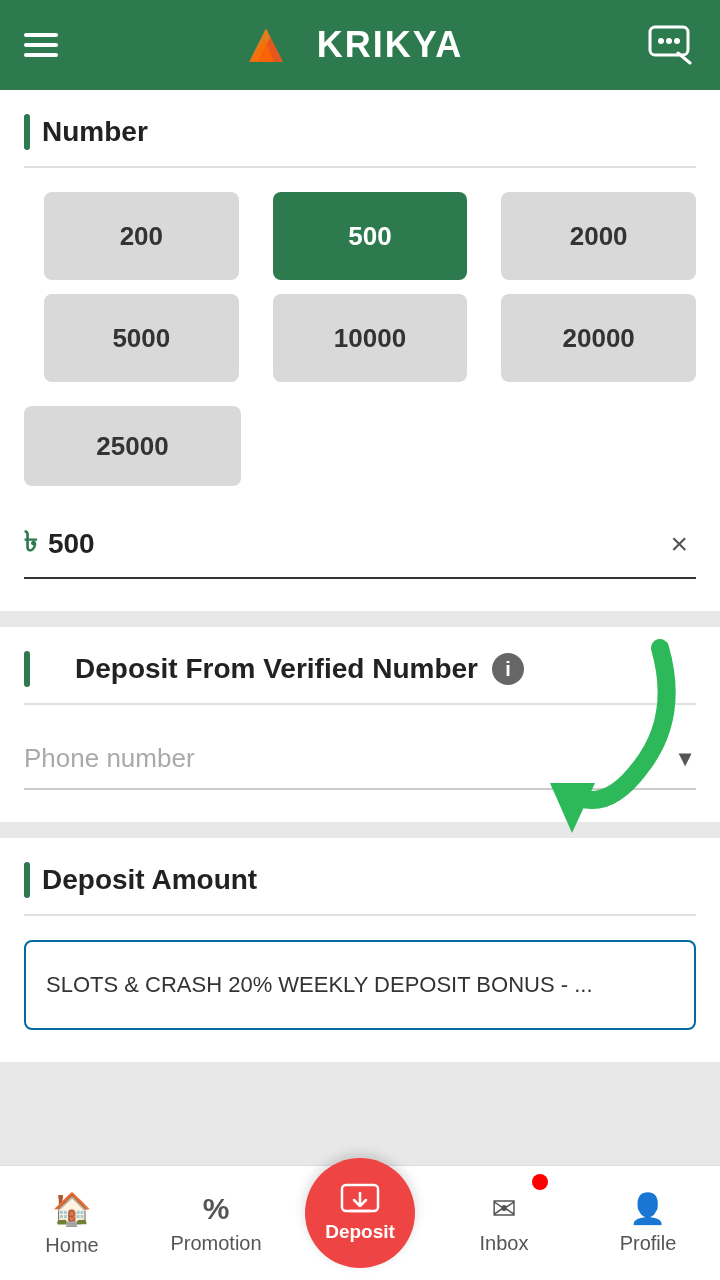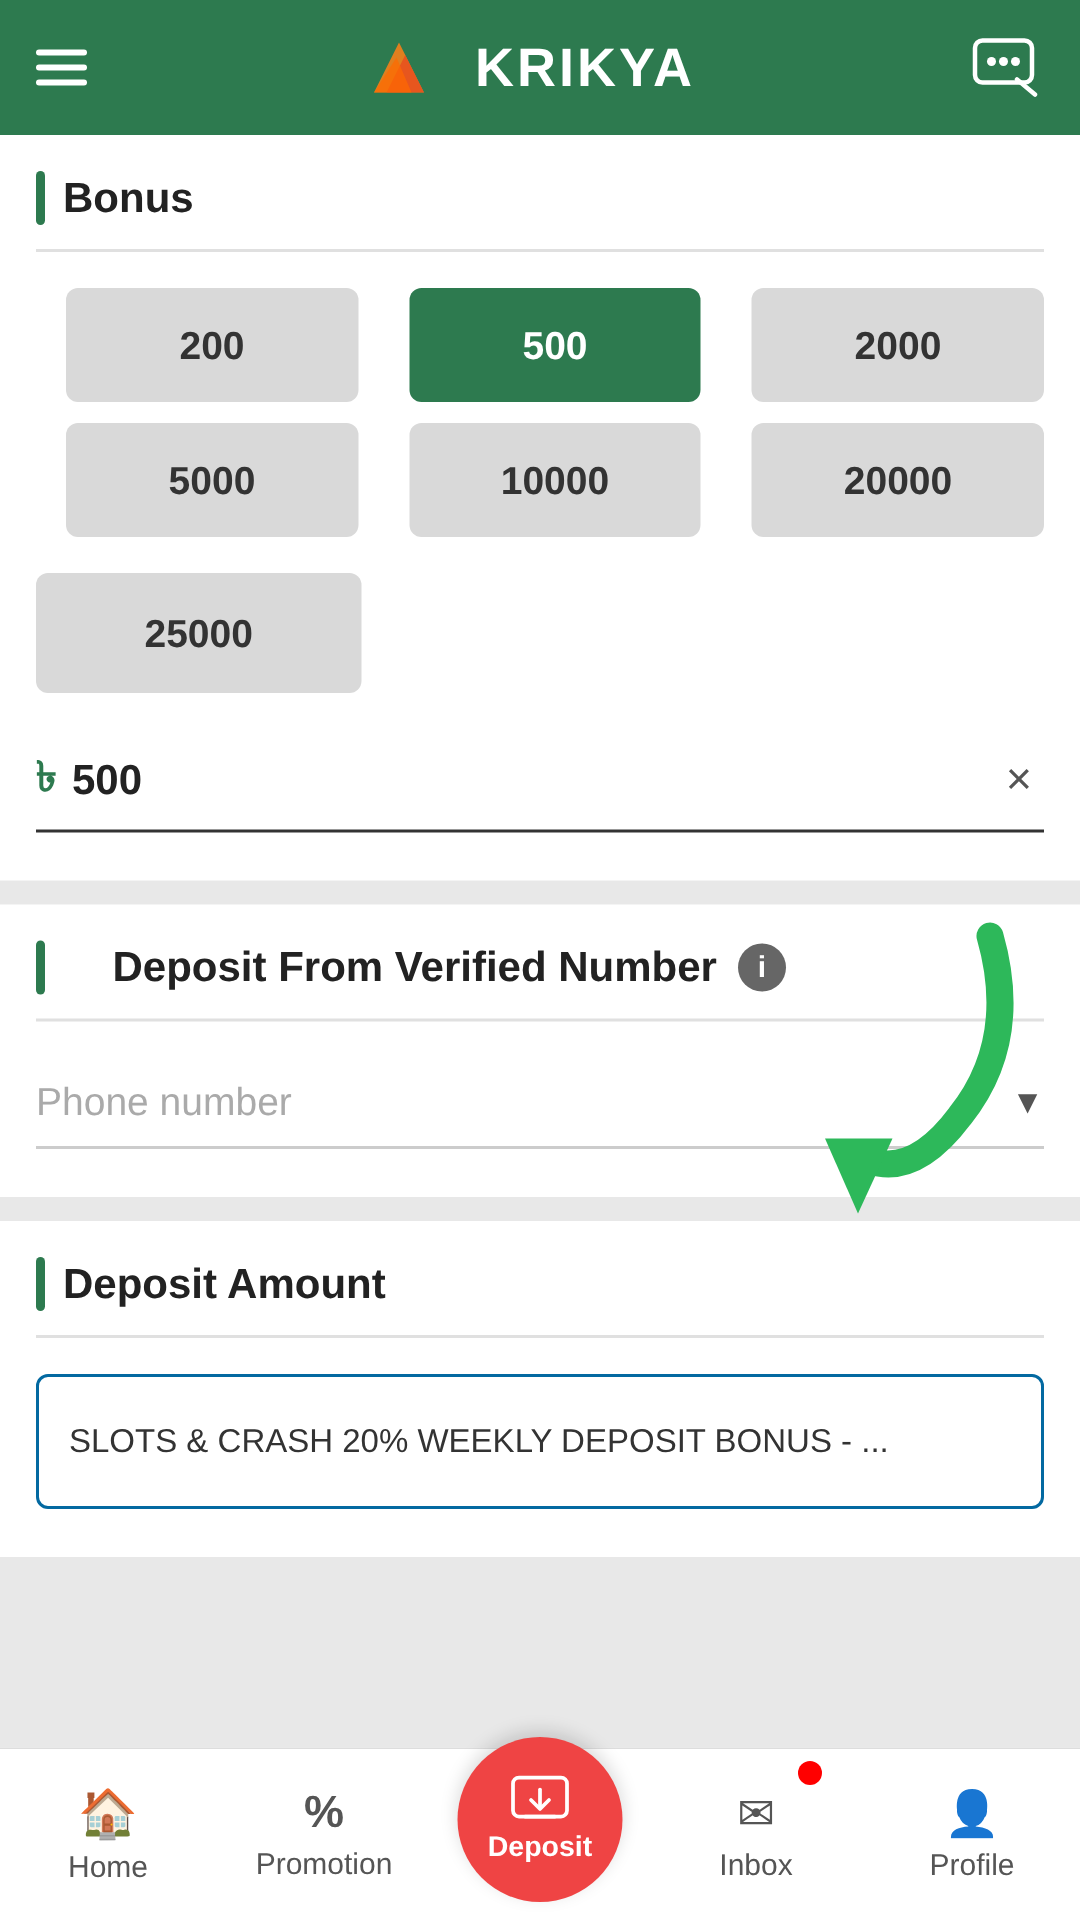--- a/index.html
+++ b/index.html
@@ -99,21 +99,21 @@
     .amount-grid {
       display: grid;
       grid-template-columns: repeat(3, 1fr);
       gap: 14px;
       margin-bottom: 24px;
     }
     .amount-btn {
       background: #d9d9d9;
       border: none;
       border-radius: 8px;
-      height: 76px;
+      height: 88px;
       font-size: 26px;
       font-weight: 600;
       color: #333;
       cursor: pointer;
       margin-left: 20px;
     }
     .amount-btn.selected {
       background: #2d7a4f;
       color: white;
     }
@@ -316,21 +316,21 @@
       <line x1="30" y1="28" x2="42" y2="38" stroke="white" stroke-width="3" stroke-linecap="round"></line>
     </svg>
   </div>
 </header>
 
 <div class="main-content">
 
   <div class="section-card">
     <div class="section-title">
       <div class="section-title-bar"></div>
-      <span class="section-title-text">Bonus</span>
+      <span class="section-title-text">Number</span>
     </div>
     <div class="section-divider"></div>
 
     <div class="amount-grid">
       <button class="amount-btn">200</button>
       <button class="amount-btn selected">500</button>
       <button class="amount-btn">2000</button>
       <button class="amount-btn">5000</button>
       <button class="amount-btn">10000</button>
       <button class="amount-btn">20000</button>

